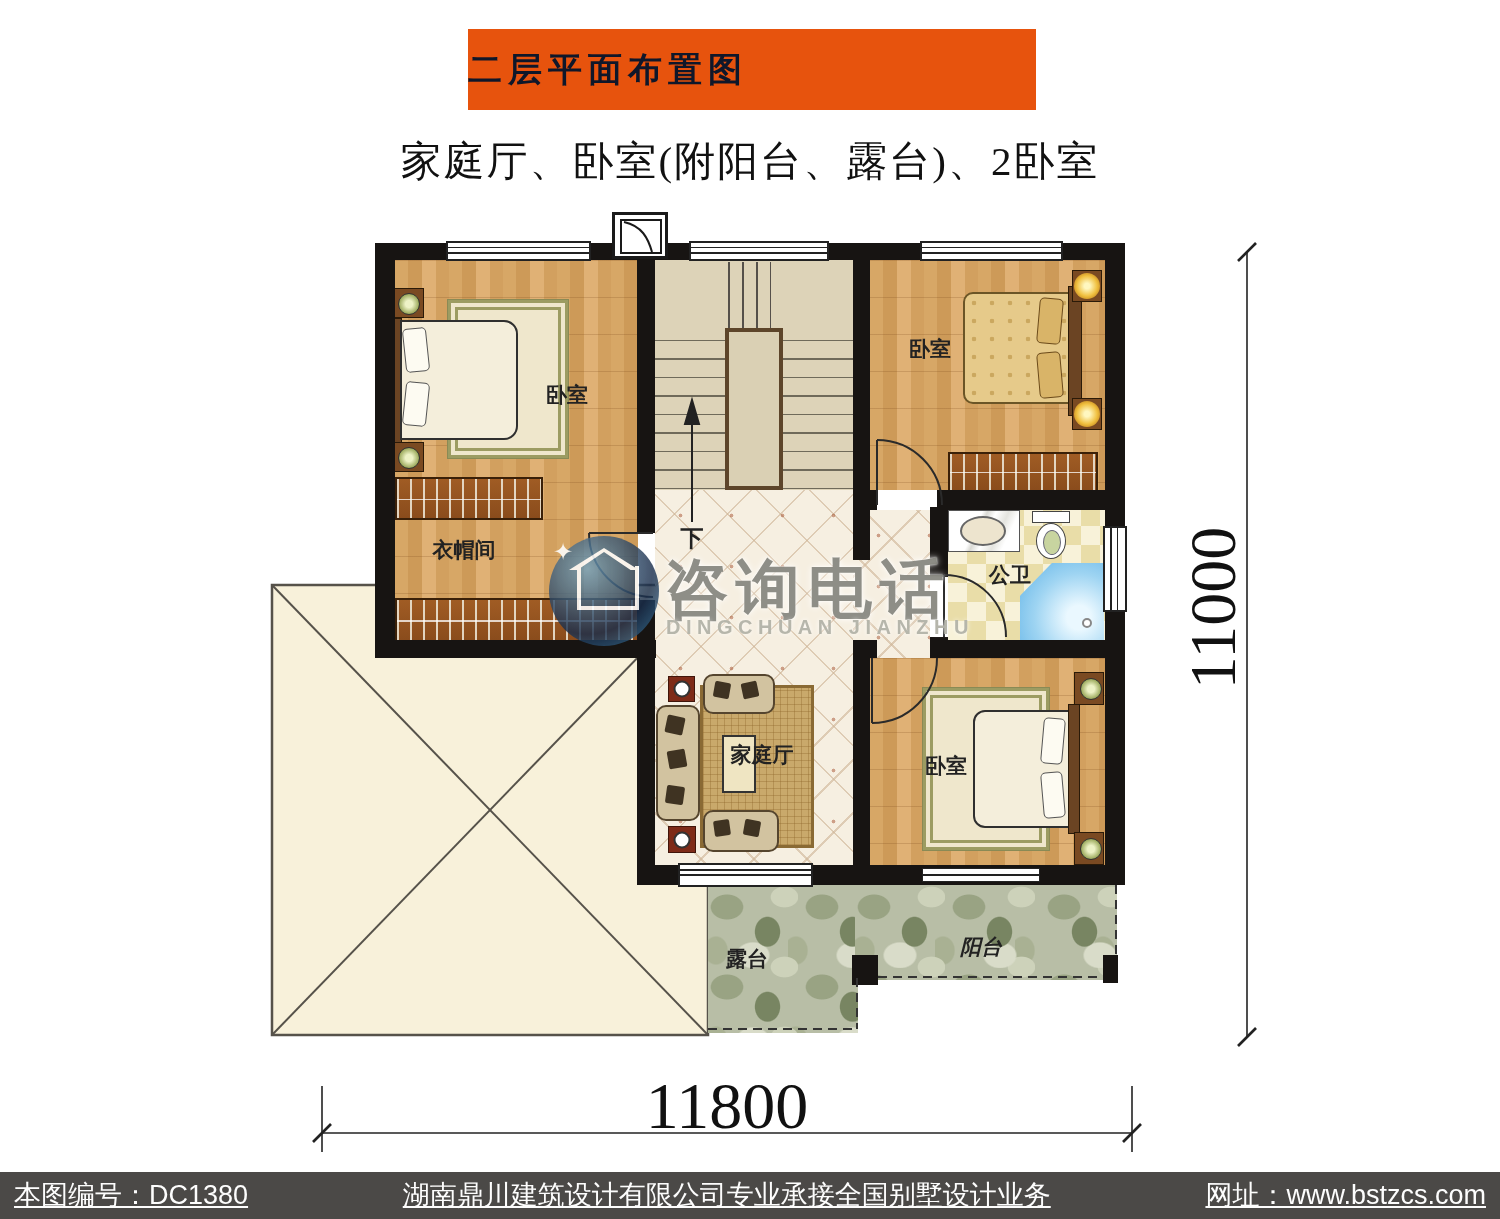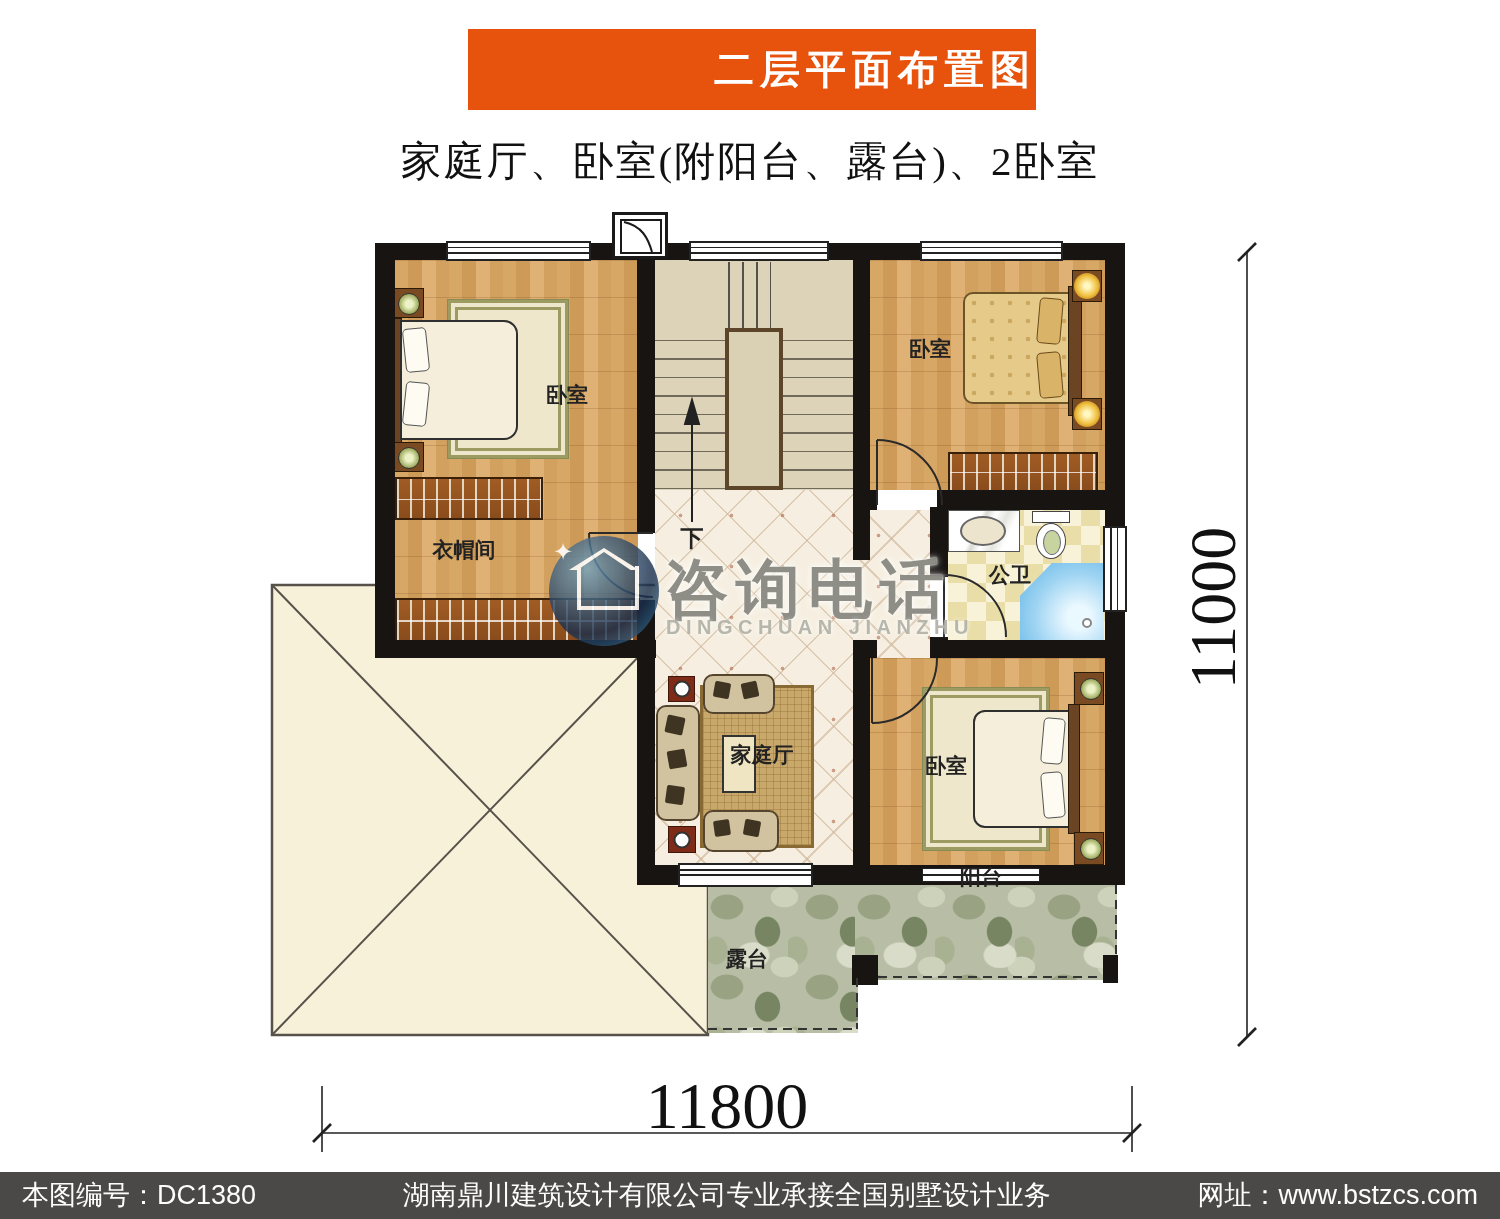--- a/index.html
+++ b/index.html
@@ -2,22 +2,22 @@
 <html><head>
 <meta charset="utf-8">
 <title>二层平面布置图</title>
 <style>
   html,body{margin:0;padding:0;}
   body{width:1500px;height:1219px;position:relative;background:#fff;overflow:hidden;
        font-family:"Liberation Sans",sans-serif;}
   .abs{position:absolute;}
   
   .banner{left:468px;top:29px;width:568px;height:81px;background:#E7530D;z-index:60;}
-  .banner span{display:block;text-align:right;line-height:81px;font-size:40px;font-weight:700;
-       color:#ffffff;letter-spacing:6px;}
+  .banner span{display:block;text-align:left;line-height:81px;font-size:34px;font-weight:700;
+       color:#0f172a;letter-spacing:6px;}
   .subtitle{left:0;top:134px;width:1500px;text-align:center;font-size:41px;color:#111;
        font-family:"Liberation Serif",serif;letter-spacing:2px;z-index:60;}
   
   .wood{background-color:#D5A263;background-image:
     repeating-linear-gradient(180deg,rgba(120,70,25,.22) 0 1px,transparent 1px 37px),
     repeating-linear-gradient(90deg,#D7A766 0 13px,#CD9A58 13px 27px,#E0B175 27px 41px,#D2A05F 41px 54px);
     z-index:5;}
   .tile{background-color:#F6EFE1;background-image:
     radial-gradient(circle,rgba(164,80,46,.5) 1.6px,transparent 2.2px),
     repeating-linear-gradient(45deg,transparent 0 36px,rgba(206,180,150,.6) 36px 37.5px),
@@ -92,22 +92,22 @@
   .wm-house{position:absolute;left:28px;top:30px;width:54px;height:40px;border:4px solid #fff;border-top:none;}
   .wm-roofline{position:absolute;left:20px;top:12px;width:70px;height:22px;
     clip-path:polygon(50% 0,100% 100%,88% 100%,50% 18%,12% 100%,0 100%);background:#fff;}
   .wm-spark{position:absolute;left:4px;top:2px;color:#fff;font-size:24px;z-index:51;}
   .wm-cn{left:664px;top:546px;font-size:64px;font-weight:700;letter-spacing:8px;z-index:50;
     color:rgba(122,122,114,.85);text-shadow:0 0 7px rgba(255,255,255,.95),0 0 2px rgba(255,255,255,.9);}
   .wm-en{left:666px;top:616px;font-size:20px;font-weight:700;letter-spacing:5.5px;z-index:50;
     color:rgba(178,178,168,.95);text-shadow:0 0 5px rgba(255,255,255,.9);}
   
   .footer{left:0;top:1172px;width:1500px;height:47px;background:#4B4947;z-index:60;}
-  .footer .row{display:flex;justify-content:space-between;padding:0 22px;font-size:27px;
-    line-height:47px;color:#FDFDFD;white-space:nowrap;}
+  .footer .row{display:flex;justify-content:space-between;padding:0 14px;font-size:27px;
+    line-height:47px;color:#FDFDFD;white-space:nowrap;text-decoration:underline;}
   svg.layer{position:absolute;left:0;top:0;z-index:40;pointer-events:none;}
   svg.roof{position:absolute;left:0;top:0;z-index:1;pointer-events:none;}
 </style>
 </head>
 <body>
 
 <div class="abs banner">
   <span>二层平面布置图</span>
 </div>
 <div class="abs subtitle">家庭厅、卧室(附阳台、露台)、2卧室</div>
@@ -272,21 +272,21 @@
   </g>
 </svg>
 
 <div class="abs lbl" style="left:567px;top:395px;">卧室</div>
 <div class="abs lbl" style="left:464px;top:550px;">衣帽间</div>
 <div class="abs lbl" style="left:930px;top:349px;">卧室</div>
 <div class="abs lbl" style="left:1010px;top:575px;">公卫</div>
 <div class="abs lbl" style="left:762px;top:755px;">家庭厅</div>
 <div class="abs lbl" style="left:946px;top:766px;">卧室</div>
 <div class="abs lbl" style="left:747px;top:959px;">露台</div>
-<div class="abs lbl" style="left:981px;top:877px;">阳台</div>
+<div class="abs lbl" style="left:981px;top:947px;font-style:italic;">阳台</div>
 <div class="abs lbl" style="left:692px;top:538px;font-size:23px;">下</div>
 
 <div class="abs dimtxt" style="left:560px;top:1068px;width:334px;font-family:Liberation Serif, serif;">11800</div>
 <div class="abs dimtxt" style="left:1100px;top:573px;width:220px;height:70px;transform:rotate(-90deg);">11000</div>
 
 <div class="abs wm-circle">
   <span class="wm-spark">✦</span>
   <div class="wm-roofline"></div>
   <div class="wm-house"></div>
 </div>

